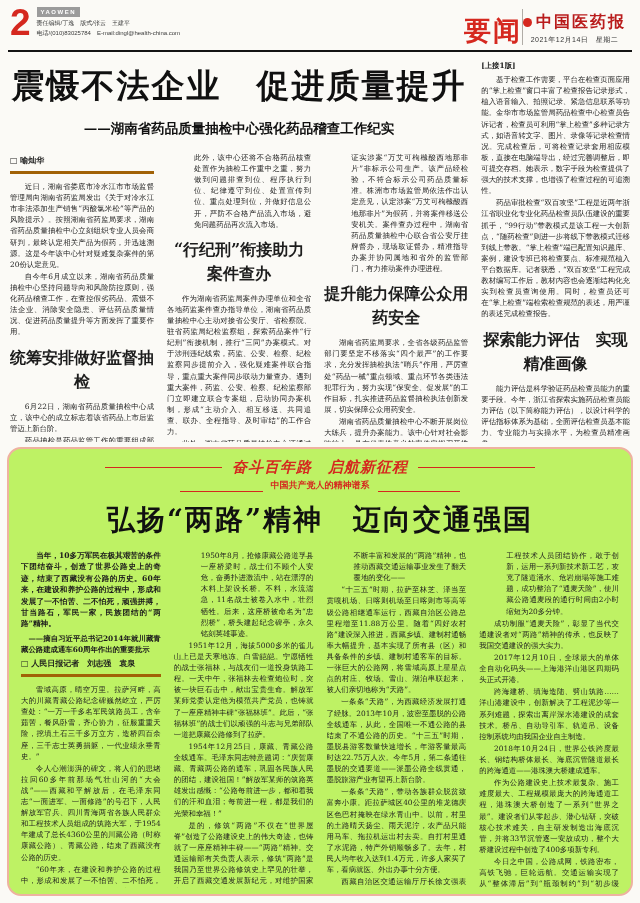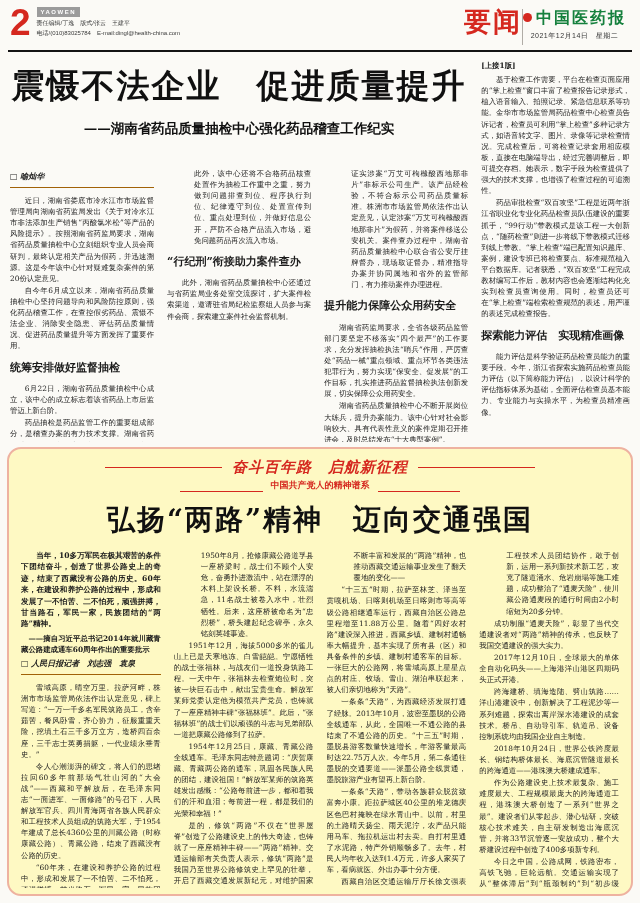--- a/index.html
+++ b/index.html
@@ -7,54 +7,54 @@
         font-family:"DejaVu Serif",serif;}
 
   
   .hdr{display:flex;justify-content:space-between;align-items:flex-start;padding:7px 14px 0 10px;height:40px;}
   .hdr-left{display:flex;gap:6px;align-items:flex-start;}
   .pagenum{font-family:"Liberation Sans",sans-serif;font-weight:bold;font-size:37px;line-height:.85;color:#d5281f;}
   .hdr-meta{display:flex;flex-direction:column;gap:2px;font-family:"Liberation Sans",sans-serif;
             font-size:6px;line-height:1.35;color:#3a3a3a;}
   .tag-en{background:#9b9b9b;color:#fff;font-family:"Liberation Sans",sans-serif;font-weight:bold;
           font-size:6px;line-height:1;padding:2px 4px;letter-spacing:1.5px;width:max-content;}
-  .hdr-right{display:flex;align-items:flex-start;margin-top:2px;}
+  .hdr-right{display:flex;align-items:flex-end;margin-top:2px;}
   .sec-cn{font-family:"Liberation Sans",sans-serif;font-weight:bold;font-size:27px;line-height:1;
           color:#d5281f;letter-spacing:2px;}
   .vline{width:1px;height:36px;background:#b0aca6;}
   .mast{display:flex;flex-direction:column;align-items:center;}
   .mast-row{display:flex;align-items:center;gap:4px;}
   .logo{width:9px;height:9px;background:#d5281f;border-radius:50%;display:inline-block;}
-  .mast-name{font-weight:bold;font-size:16px;line-height:1.1;letter-spacing:2px;color:#15803d;}
+  .mast-name{font-weight:bold;font-size:16px;line-height:1.1;letter-spacing:2px;color:#b91c1c;}
   .date-line{font-family:"Liberation Sans",sans-serif;font-size:7px;color:#333;margin-top:4px;letter-spacing:.5px;}
   .hdr-rule{border-top:2.5px solid #141414;margin:3px 8px 0;}
 
   
   .para{margin:0 0 1px;text-indent:2em;}
   .cont{text-indent:0;margin-left:27px;}
-  .col-heading{font-size:11px;font-weight:bold;margin:8px 0 7px;text-indent:0;}
-  .byline{font-weight:bold;font-size:8px;text-indent:0;border-bottom:1px solid #a16207;
-          padding-bottom:5px;margin:2px 0 7px;font-style:italic;}
+  .col-heading{font-size:16px;font-weight:bold;text-align:center;margin:8px 0 7px;text-indent:0;}
+  .byline{font-weight:bold;font-size:8px;text-indent:0;border-bottom:3px solid #a16207;
+          padding-bottom:5px;margin:2px 0 7px;}
   .jump-label{font-weight:bold;text-indent:0;margin:0 0 3px;}
   .lead-para{font-weight:bold;text-indent:2em;margin:0;font-size:7.6px;}
   .attr-line{font-weight:bold;text-indent:1em;margin:3px 0 2px;}
 
   
   .a1{display:flex;gap:13px;padding:8px 10px 0;height:390px;box-sizing:border-box;}
   .a1-left{width:462px;display:flex;flex-direction:column;}
   .a1-headwrap{text-align:center;padding:4px 0 8px;}
   .a1-title{font-weight:bold;font-size:33px;letter-spacing:2px;color:#101010;margin:0;}
-  .a1-sub{font-weight:bold;font-size:13.5px;margin:11px 0 16px;color:#101010;}
+  .a1-sub{font-weight:bold;font-size:13.5px;margin:11px 0 0;color:#101010;}
   .a1-cols{display:flex;gap:13px;flex:1;overflow:hidden;margin-top:6px;}
   .ncol{flex:1;overflow:hidden;font-size:7.4px;line-height:1.5;text-align:justify;color:#1c1c1c;}
   .a1-right{width:150px;overflow:hidden;font-size:7.4px;line-height:1.5;text-align:justify;color:#1c1c1c;}
 
   
   .a2{position:absolute;left:7px;right:7px;top:447px;height:449px;border:2px solid #eeb2a0;
-      border-radius:14px;padding:9px 12px;box-sizing:border-box;background:#fef9c3;}
+      border-radius:14px;padding:9px 12px;box-sizing:border-box;background:#bef264;}
   .banner{display:flex;align-items:center;gap:10px;width:430px;margin:0 auto;}
   .bline{flex:1;height:1.5px;background:#d5281f;}
   .banner-title{color:#d5281f;font-weight:bold;font-style:italic;font-size:15px;letter-spacing:1px;white-space:nowrap;}
   .banner2{display:flex;align-items:flex-end;gap:8px;width:280px;margin:2px auto 0;}
   .banner-sub{color:#d5281f;font-weight:bold;font-size:9px;white-space:nowrap;}
   .a2-title{text-align:center;font-weight:bold;font-size:28px;letter-spacing:2px;margin:9px 0 11px;color:#101010;}
   .a2-cols{display:flex;gap:13px;height:338px;overflow:hidden;font-size:7.4px;line-height:1.5;
            text-align:justify;color:#1c1c1c;}
   .a2col{flex:1;overflow:hidden;}
 </style>
@@ -97,20 +97,21 @@
             <p class="byline">□ 喻灿华</p>
             <p class="para">近日，湖南省娄底市冷水江市市场监督管理局向湖南省药监局发出《关于对冷水江市非法添加生产销售“丙酸氯米松”等产品的风险提示》。按照湖南省药监局要求，湖南省药品质量抽检中心立刻组织专业人员会商研判，最终认定相关产品为假药，并迅速溯源。这是今年该中心针对疑难复杂案件的第20份认定意见。</p>
             <p class="para">自今年6月成立以来，湖南省药品质量抽检中心坚持问题导向和风险防控原则，强化药品稽查工作，在查控假劣药品、震慑不法企业、消除安全隐患、评估药品质量情况、促进药品质量提升等方面发挥了重要作用。</p>
             <h3 class="col-heading">统筹安排做好监督抽检</h3>
             <p class="para">6月22日，湖南省药品质量抽检中心成立，该中心的成立标志着该省药品上市后监管迈上新台阶。</p>
             <p class="para">药品抽检是药品监管工作的重要组成部分，是稽查办案的有力技术支撑。湖南省药品质量抽检中心负责制定全省药品、医疗器械、化妆品年度抽检计划并组织实施。</p>
           </div>
         <div class="ncol">
             <p class="para cont">此外，该中心还将不合格药品核查处置作为抽检工作重中之重，努力做到问题排查到位、程序执行到位、纪律遵守到位、处置宣传到位、重点处理到位，并做好信息公开，严防不合格产品流入市场，避免问题药品再次流入市场。</p>
             <h3 class="col-heading">“行纪刑”衔接助力案件查办</h3>
+            <p class="para">作为湖南省药监局案件办理单位和全省各地药监案件查办指导单位，湖南省药品质量抽检中心主动对接省公安厅、省检察院、驻省药监局纪检监察组，探索药品案件“行纪刑”衔接机制，推行“三同”办案模式。对于涉刑违纪线索，药监、公安、检察、纪检监察同步提前介入，强化疑难案件联合指导，重点重大案件同步联动力量查办。遇到重大案件，药监、公安、检察、纪检监察部门立即建立联合专案组，启动协同办案机制，形成“主动介入、相互移送、共同追查、联办、全程指导、及时审结”的工作合力。</p>
             <p class="para">此外，湖南省药品质量抽检中心还通过与省药监局业务处室交流探讨，扩大案件检索渠道，邀请驻省局纪检监察组人员参与案件会商，探索建立案件社会监督机制。</p>
           </div>
         <div class="ncol">
             <p class="para cont">证实涉案“万艾可枸橼酸西地那非片”非标示公司生产。该产品经检验，不符合标示公司药品质量标准。株洲市市场监管局依法作出认定意见，认定涉案“万艾可枸橼酸西地那非片”为假药，并将案件移送公安机关。案件查办过程中，湖南省药品质量抽检中心联合省公安厅挂牌督办，现场取证督办，精准指导办案并协同属地和省外的监管部门，有力推动案件办理进程。</p>
             <h3 class="col-heading">提升能力保障公众用药安全</h3>
             <p class="para">湖南省药监局要求，全省各级药品监管部门要坚定不移落实“四个最严”的工作要求，充分发挥抽检执法“哨兵”作用，严厉查处“药品一械”重点领域、重点环节各类违法犯罪行为，努力实现“保安全、促发展”的工作目标，扎实推进药品监督抽检执法创新发展，切实保障公众用药安全。</p>
             <p class="para">湖南省药品质量抽检中心不断开展岗位大练兵，提升办案能力。该中心针对社会影响较大、具有代表性意义的案件定期召开推进会，及时总结发布“十大典型案例”。</p>
           </div>
       </div>
     </div>
@@ -133,21 +134,21 @@
       <span class="bline"></span>
       <span class="banner-sub">中国共产党人的精神谱系</span>
       <span class="bline"></span>
     </div>
     <div class="a2-title">弘扬“两路”精神　迈向交通强国</div>
     <div class="a2-cols">
       <div class="a2col">
           <p class="lead-para">当年，10多万军民在极其艰苦的条件下团结奋斗，创造了世界公路史上的奇迹，结束了西藏没有公路的历史。60年来，在建设和养护公路的过程中，形成和发展了一不怕苦、二不怕死，顽强拼搏，甘当路石，军民一家，民族团结的“两路”精神。</p>
           <p class="attr-line">——摘自习近平总书记2014年就川藏青藏公路建成通车60周年作出的重要批示</p>
           <p class="byline">□ 人民日报记者　刘志强　袁泉</p>
-          <p class="para">雪域高原，晴空万里。拉萨河畔，株洲市市场监管局依法作出认定意见，碑上写道：“一万一千多名军民筑路员工，含辛茹苦，餐风卧雪，齐心协力，征服重重天险，挖填土石三千多万立方，造桥四百余座，三千志士英勇捐躯，一代业绩永垂青史。”</p>
+          <p class="para">雪域高原，晴空万里。拉萨河畔，高大的川藏青藏公路纪念碑巍然屹立，严厉查处：“一万一千多名军民筑路员工，含辛茹苦，餐风卧雪，齐心协力，征服重重天险，挖填土石三千多万立方，造桥四百余座，三千志士英勇捐躯，一代业绩永垂青史。”</p>
           <p class="para">令人心潮澎湃的碑文，将人们的思绪拉回60多年前那场气壮山河的“大会战”——西藏和平解放后，在毛泽东同志“一面进军、一面修路”的号召下，人民解放军官兵、四川青海两省各族人民群众和工程技术人员组成的筑路大军，于1954年建成了总长4360公里的川藏公路（时称康藏公路）、青藏公路，结束了西藏没有公路的历史。</p>
           <p class="para">“60年来，在建设和养护公路的过程中，形成和发展了一不怕苦、二不怕死，顽强拼搏，甘当路石，军民一家，民族团结的‘两路’精神。”2014年，习近平总书记就川藏、青藏公路通车60周年作出重要批示，要求进一步弘扬“两路”精神，助推西藏发展。</p>
         </div>
       <div class="a2col">
           <p class="para cont">1950年8月，抢修康藏公路道孚县一座桥梁时，战士们不顾个人安危，奋勇扑进激流中，站在漂浮的木料上架设长桥。不料，水流湍急，11名战士被卷入水中，壮烈牺牲。后来，这座桥被命名为“忠烈桥”，桥头建起纪念碑亭，永久铭刻英雄事迹。</p>
           <p class="para">1951年12月，海拔5000多米的雀儿山上已是天寒地冻、白雪皑皑。宁愿牺牲的战士张福林，与战友们一道投身筑路工程。一天中午，张福林去检查炮位时，突被一块巨石击中，献出宝贵生命。解放军某师党委认定他为模范共产党员，也铸就了一座座精神丰碑“张福林班”。此后，“张福林班”的战士们以顽强的斗志与兄弟部队一道把康藏公路修到了拉萨。</p>
           <p class="para">1954年12月25日，康藏、青藏公路全线通车。毛泽东同志特意题词：“庆贺康藏、青藏两公路的通车，巩固各民族人民的团结，建设祖国！”解放军某师的筑路英雄发出感慨：“公路每前进一步，都和着我们的汗和血泪；每前进一程，都是我们的光荣和幸福！”</p>
           <p class="para">是的，修筑“两路”不仅在“世界屋脊”创造了公路建设史上的伟大奇迹，也铸就了一座座精神丰碑——“两路”精神。交通运输部有关负责人表示，修筑“两路”是我国乃至世界公路修筑史上罕见的壮举，开启了西藏交通发展新纪元，对维护国家统一、巩固国防、促进民族团结进步发挥了极为重要的作用。</p>
         </div>
       <div class="a2col">

